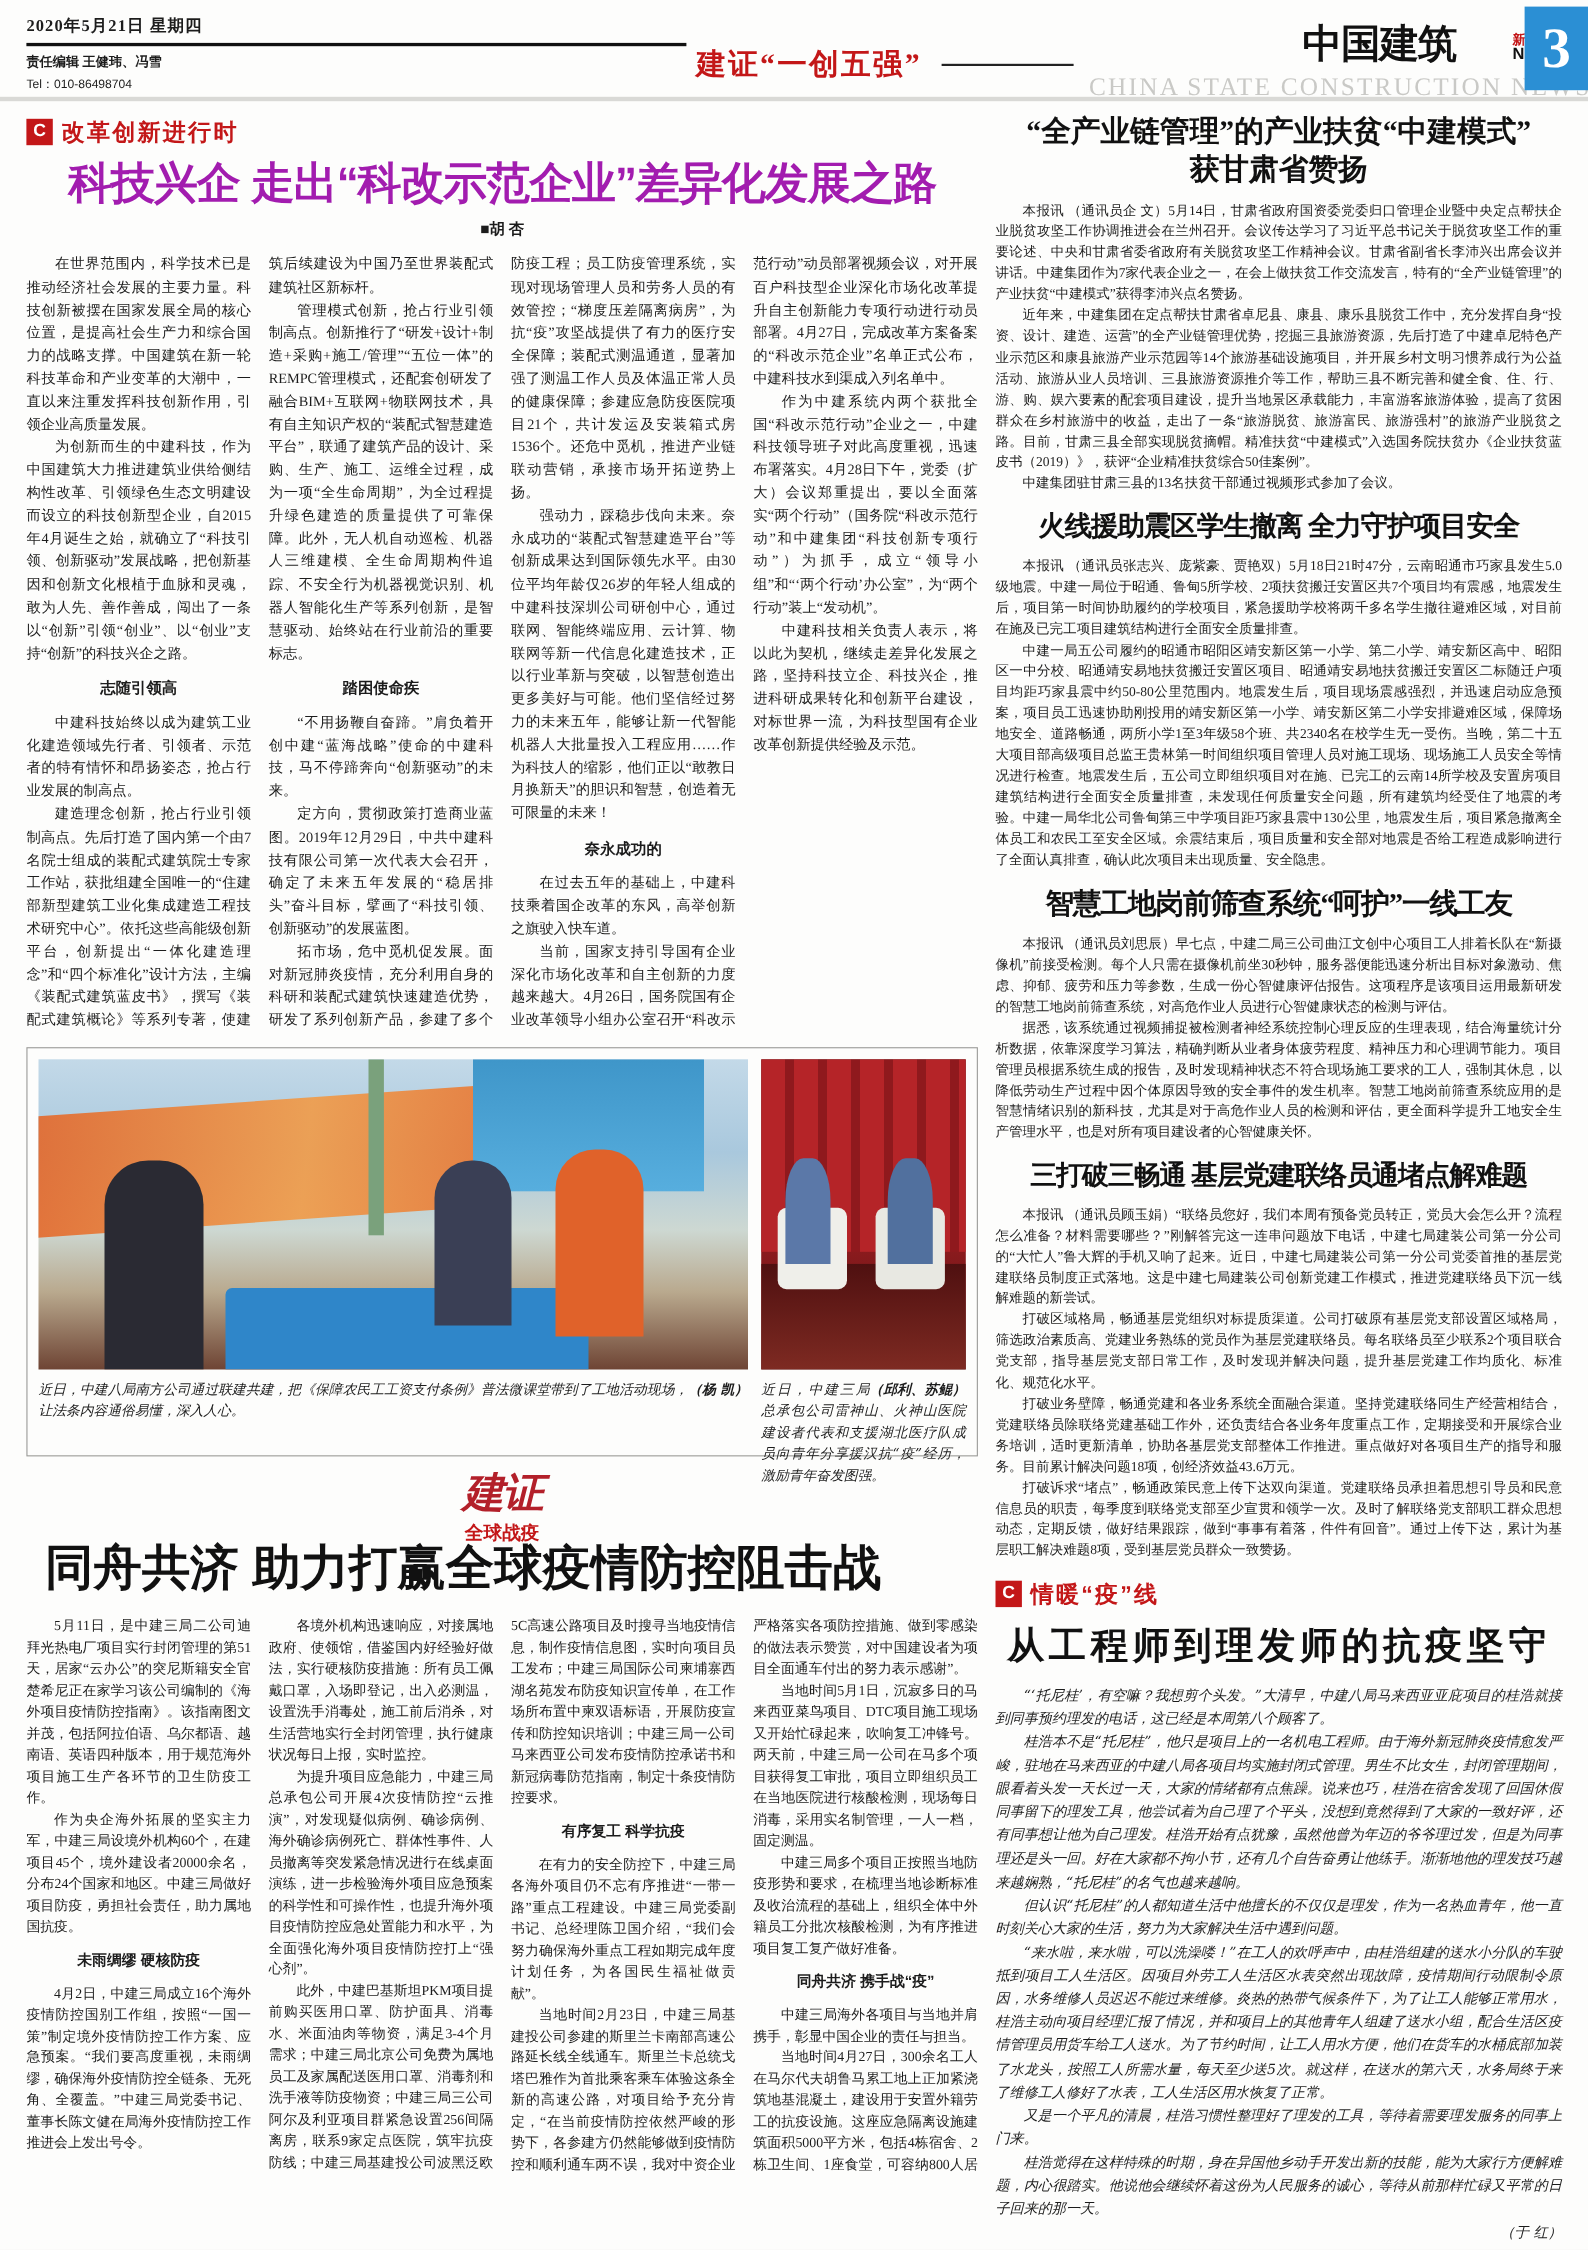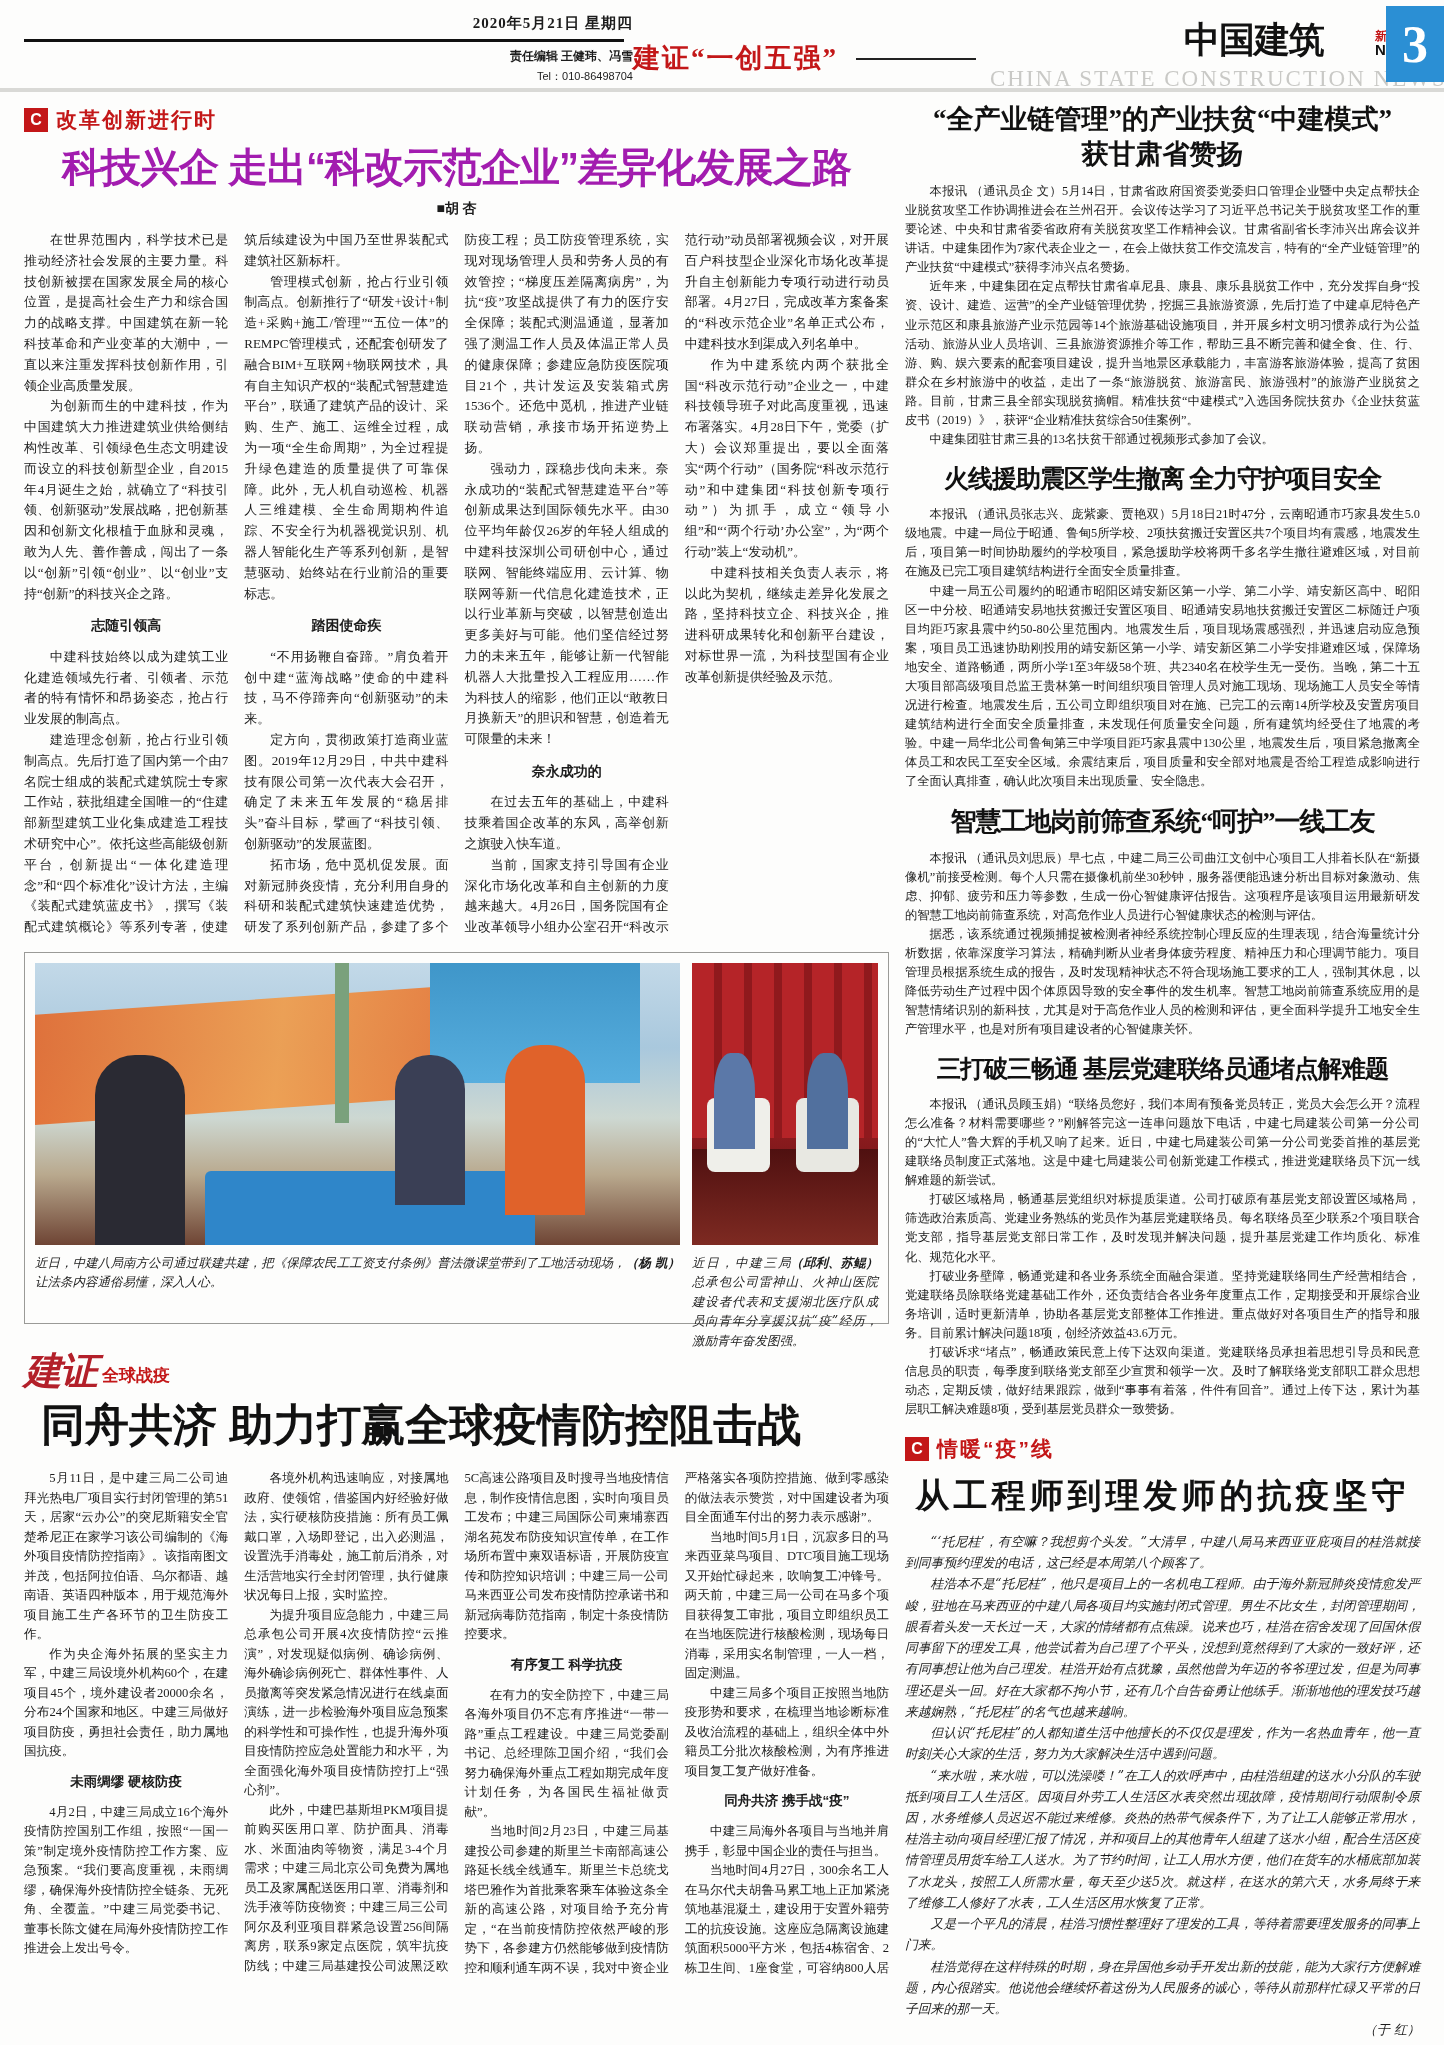--- a/index.html
+++ b/index.html
@@ -3,21 +3,21 @@
 <meta charset="utf-8">
 <style>
   * { margin:0; padding:0; box-sizing:border-box; }
   html,body { background:#f2f2f0; }
   body { width:1444px; height:2045px; margin:0 auto; background:#fdfdfc;
          font-family:"Liberation Serif","DejaVu Serif",serif; color:#1c1c1c; overflow:hidden; }
 
   
   .masthead { display:flex; align-items:flex-start; padding:14px 24px 6px 24px; height:92px;
               border-bottom:4px solid #d9d9d6; position:relative; }
-  .mh-left { width:612px;text-align:right; }
+  .mh-left { width:612px; }
   .mh-date { font-size:15px; font-weight:bold; letter-spacing:1px; }
   .mh-rule { height:3px; background:#111; margin:6px 0 6px 0; width:600px; }
   .mh-editors { font-size:12px; font-weight:bold; margin-bottom:4px; }
   .mh-tel { font-size:11px; font-family:"Liberation Sans",sans-serif; }
   .mh-slogan { font-size:27px; font-weight:bold; color:#c31718; margin-top:26px;
                font-family:"Liberation Serif",serif; letter-spacing:2px; white-space:nowrap; }
   .mh-line { flex:1; height:2px; background:#222; margin-top:44px; margin-left:18px; margin-right:14px; min-width:120px; }
   .mh-logo { width:430px; position:relative; padding-top:8px; }
   .logo-row { display:flex; align-items:flex-end; justify-content:flex-end;gap:45px; }
   .logo-cn { font-size:36px; font-weight:900; font-family:"Liberation Sans",sans-serif;
@@ -76,21 +76,21 @@
   .phB .sofa1 { position:absolute; left:8%; bottom:26%; width:34%; height:26%; background:#efefea; border-radius:8px; }
   .phB .sofa2 { position:absolute; right:10%; bottom:26%; width:34%; height:26%; background:#e8e8e2; border-radius:8px; }
   .phB .m1 { position:absolute; left:12%; bottom:34%; width:22%; height:34%; background:#5b78a8; border-radius:40% 40% 0 0; }
   .phB .m2 { position:absolute; right:16%; bottom:34%; width:22%; height:34%; background:#51709e; border-radius:40% 40% 0 0; }
   .caption { font-size:12.5px; line-height:1.55; margin-top:8px; font-style:italic;
              font-family:"DejaVu Serif","Liberation Serif",serif; text-align:justify; }
   .caption .credit { float:right; font-style:italic; font-weight:bold; }
 
   
   .bottom-sec { margin-top:14px; }
-  .gz-logo { display:flex; align-items:flex-end; gap:6px; height:52px; }
+  .gz-logo { display:flex; align-items:center; gap:6px; height:52px;flex-direction:column; }
   .gz-main { color:#b3202a; font-size:38px; font-weight:900; font-family:"DejaVu Serif",serif;
              font-style:italic; line-height:1; letter-spacing:-2px; }
   .gz-sub { color:#c31718; font-size:17px; font-weight:bold; font-family:"Liberation Sans",sans-serif; padding-bottom:3px; }
   .bottom-title { font-size:44px; font-weight:900; font-family:"Liberation Sans",sans-serif;
                   letter-spacing:0px; margin:6px 0 14px 17px; color:#111; }
   .bottom-body { column-count:4; height:520px; font-size:12.6px; line-height:1.55; overflow:hidden; }
   .bottom-body .bh { font-size:13.5px; }
 
   
   .r-art { margin-bottom:14px; }

